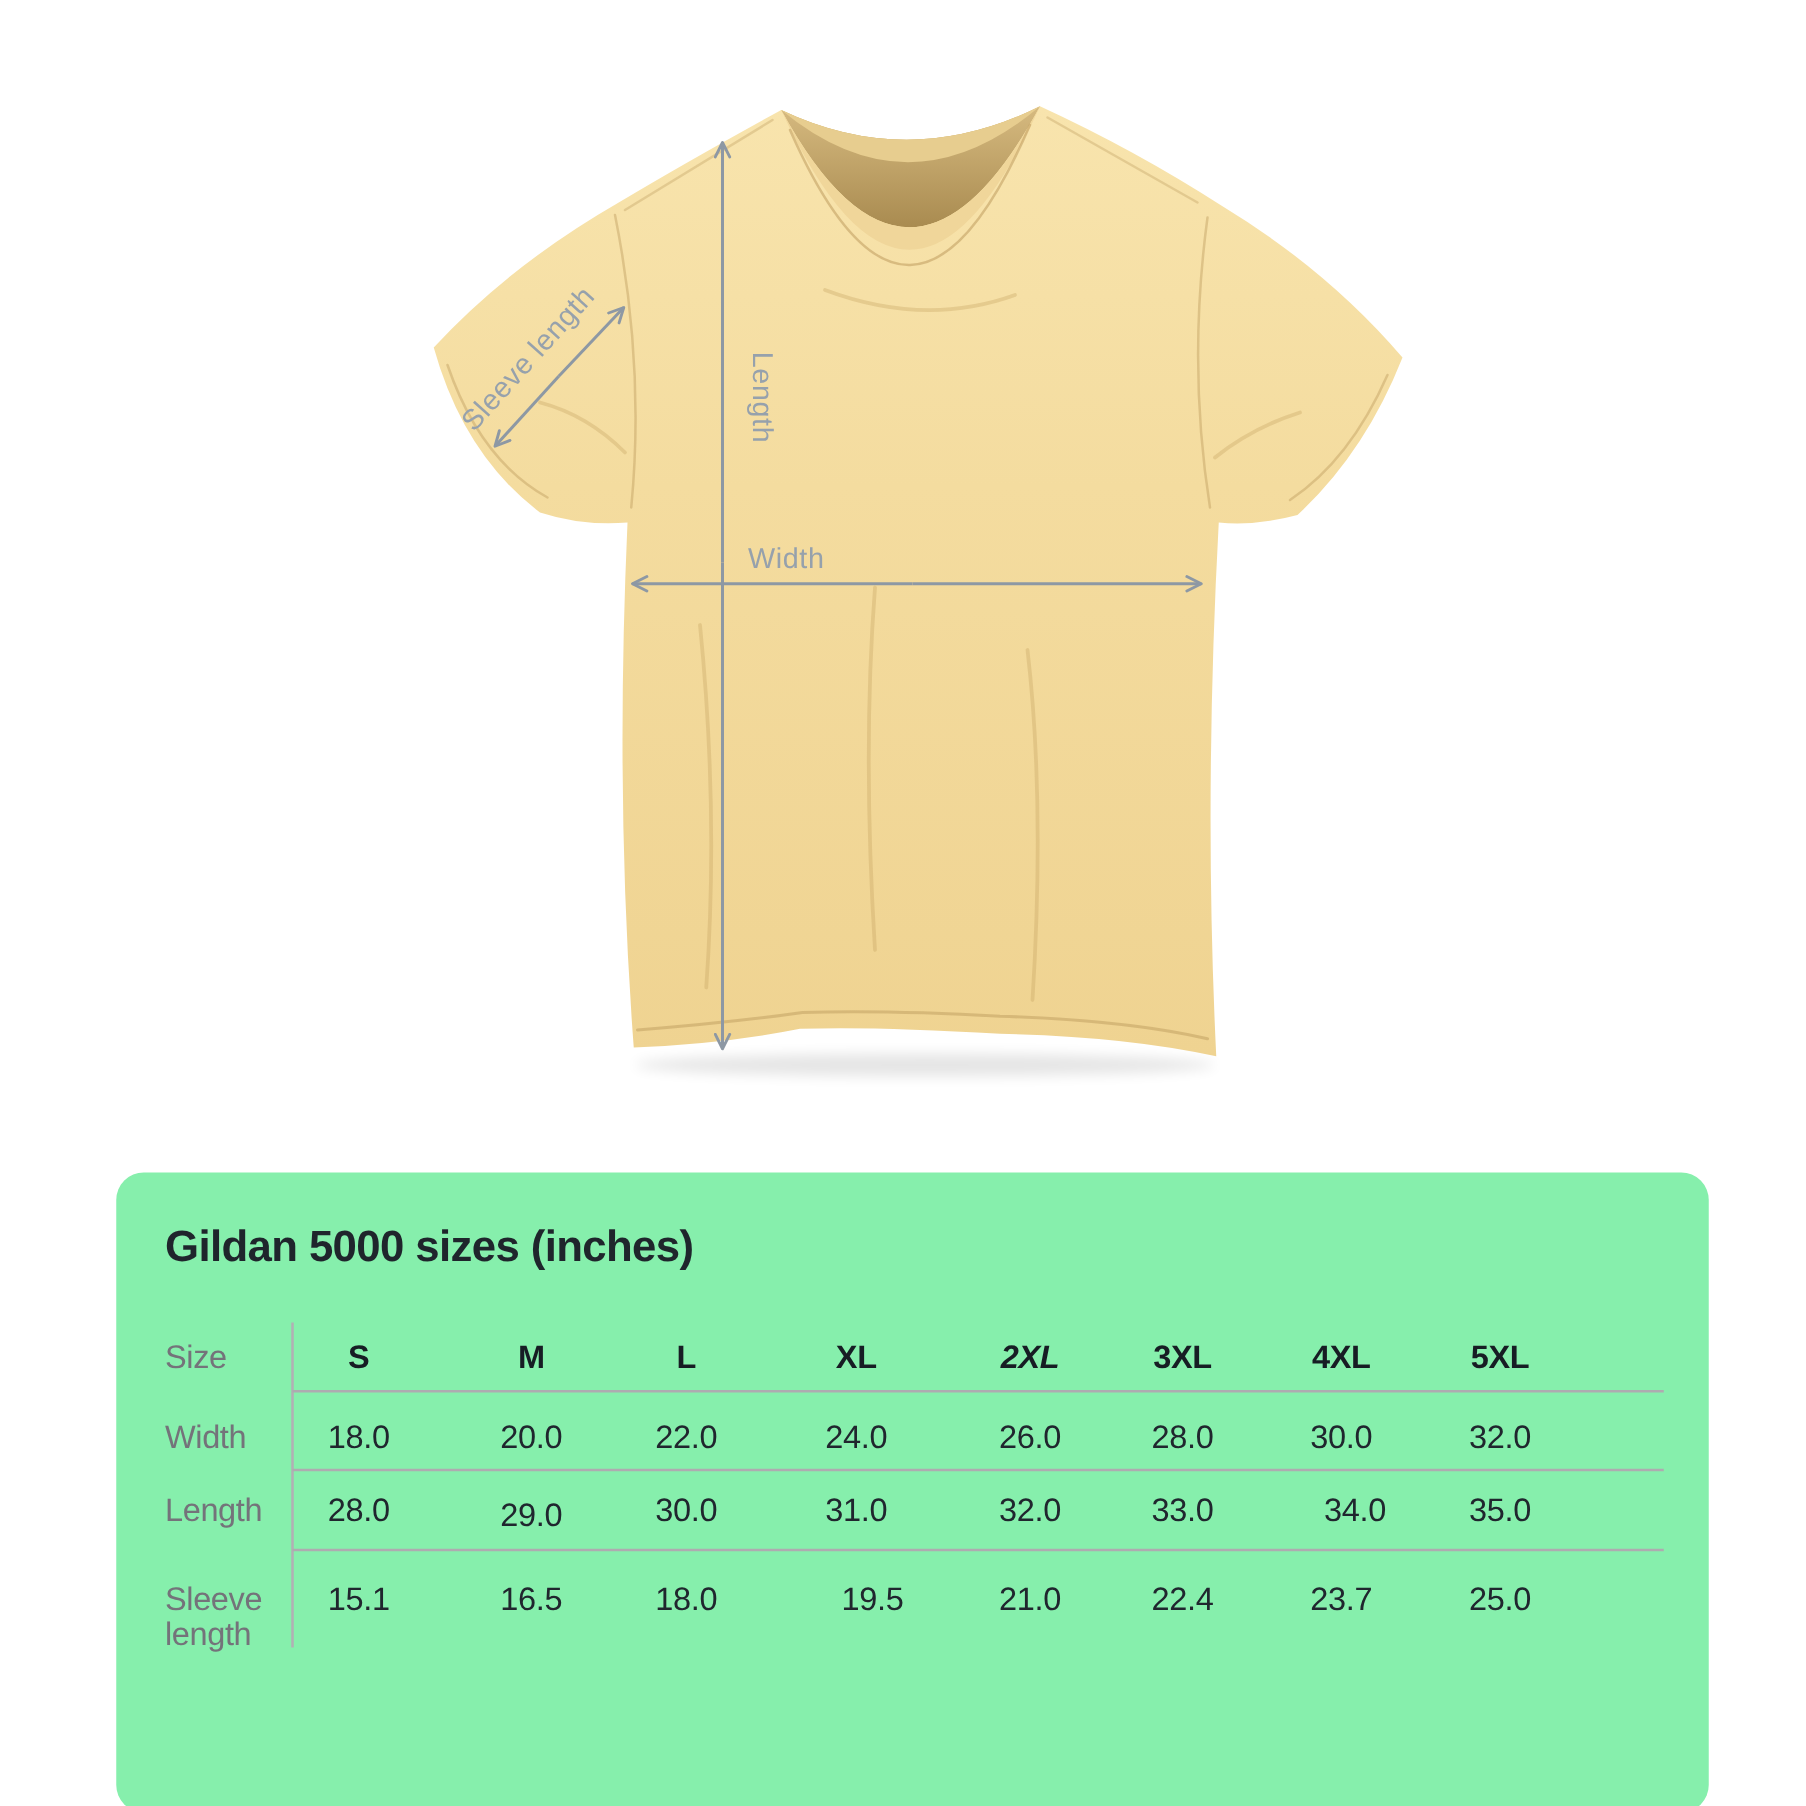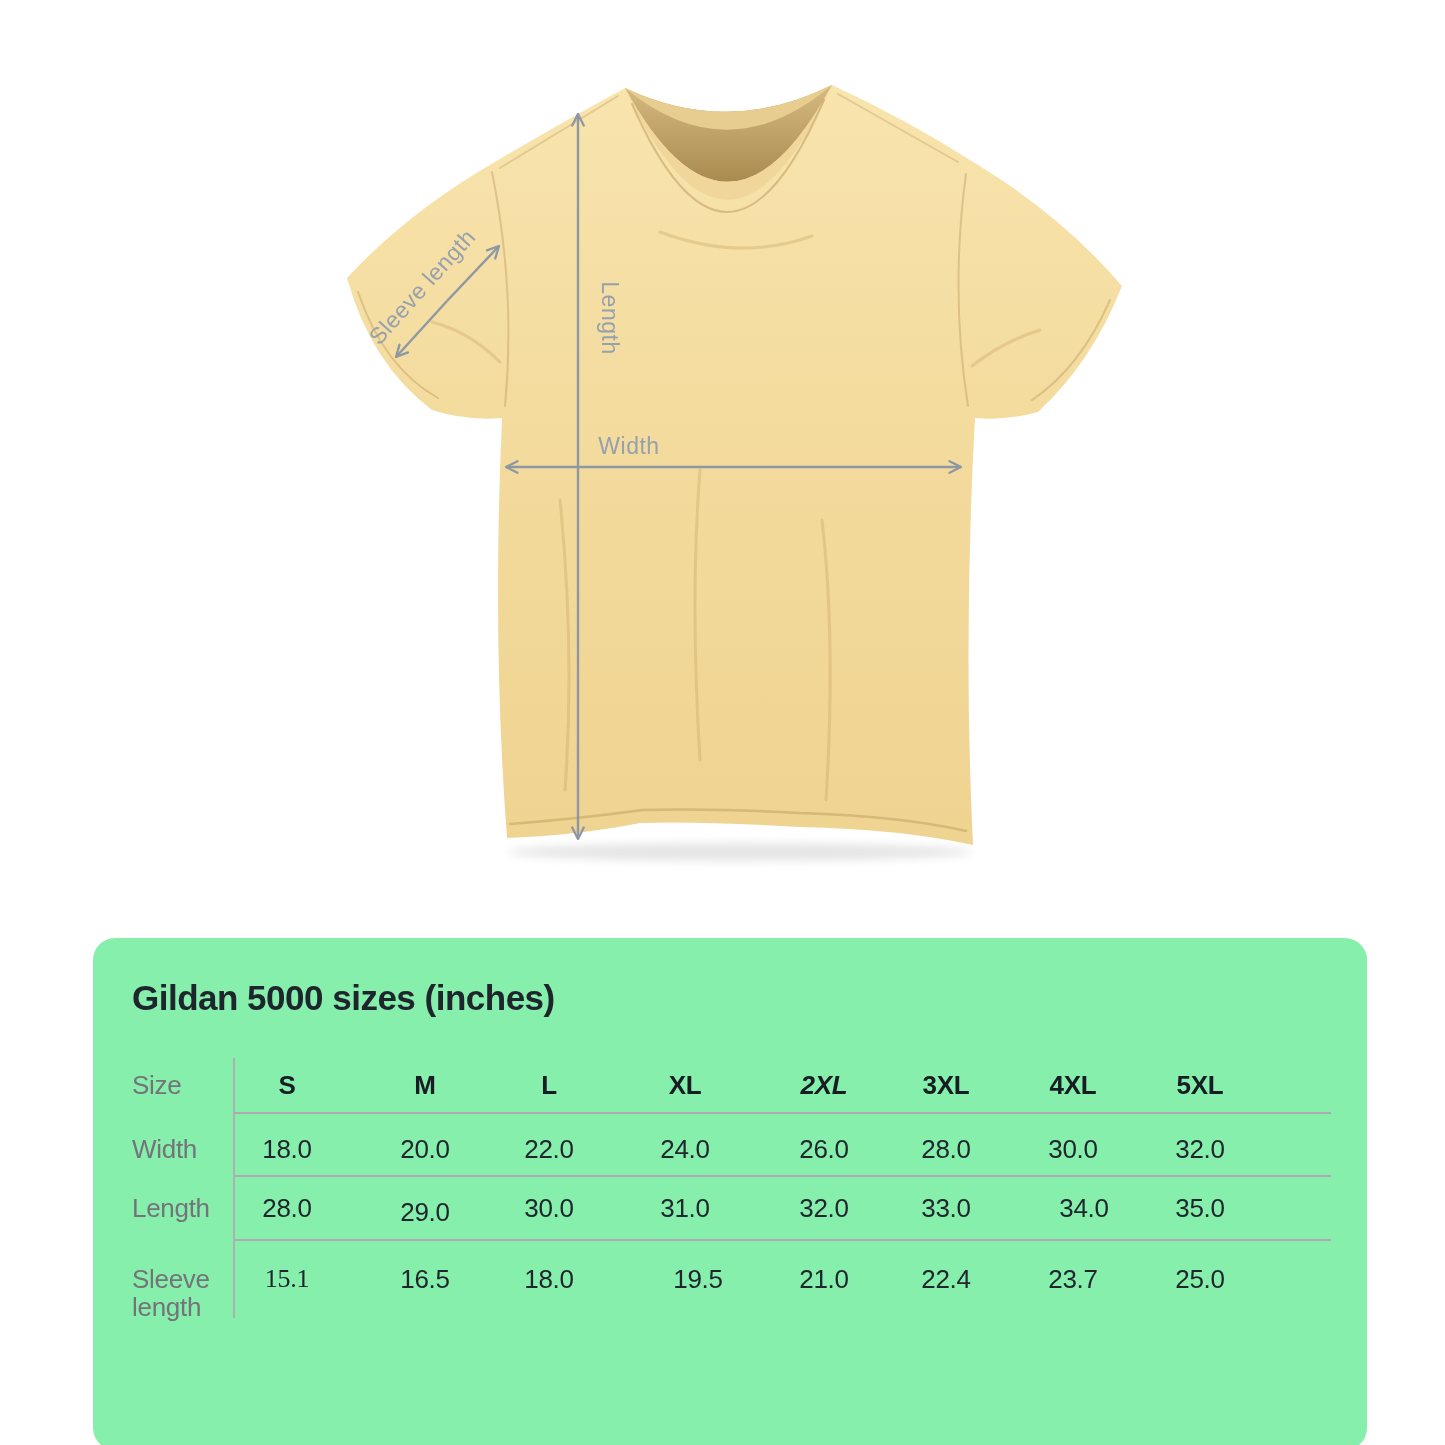--- a/index.html
+++ b/index.html
@@ -173,21 +173,21 @@
       <span class="cell gray rowlabel" style="left: 39px; top: 256px;">Length</span>
       <span class="cell value centered" style="left: 194px; top: 256px;">28.0</span>
       <span class="cell value centered" style="left: 332px; top: 260px;">29.0</span>
       <span class="cell value centered" style="left: 456px; top: 256px;">30.0</span>
       <span class="cell value centered" style="left: 592px; top: 256px;">31.0</span>
       <span class="cell value centered" style="left: 731px; top: 256px;">32.0</span>
       <span class="cell value centered" style="left: 853px; top: 256px;">33.0</span>
       <span class="cell value centered" style="left: 980px; top: 256px; margin-left: 11px;">34.0</span>
       <span class="cell value centered" style="left: 1107px; top: 256px;">35.0</span>
       <span class="cell gray rowlabel" style="left: 39px; top: 327px;">Sleeve length</span>
-      <span class="cell value centered" style="left: 194px; top: 327px; font-family: Liberation Serif, serif;">15.1</span>
+      <span class="cell value centered" style="left: 194px; top: 327px;">15.1</span>
       <span class="cell value centered" style="left: 332px; top: 327px;">16.5</span>
       <span class="cell value centered" style="left: 456px; top: 327px;">18.0</span>
       <span class="cell value centered" style="left: 605px; top: 327px; text-align: center;">19.5</span>
       <span class="cell value centered" style="left: 731px; top: 327px;">21.0</span>
       <span class="cell value centered" style="left: 853px; top: 327px;">22.4</span>
       <span class="cell value centered" style="left: 980px; top: 327px;">23.7</span>
       <span class="cell value centered" style="left: 1107px; top: 327px;">25.0</span>
     </section>
 </div>
 

